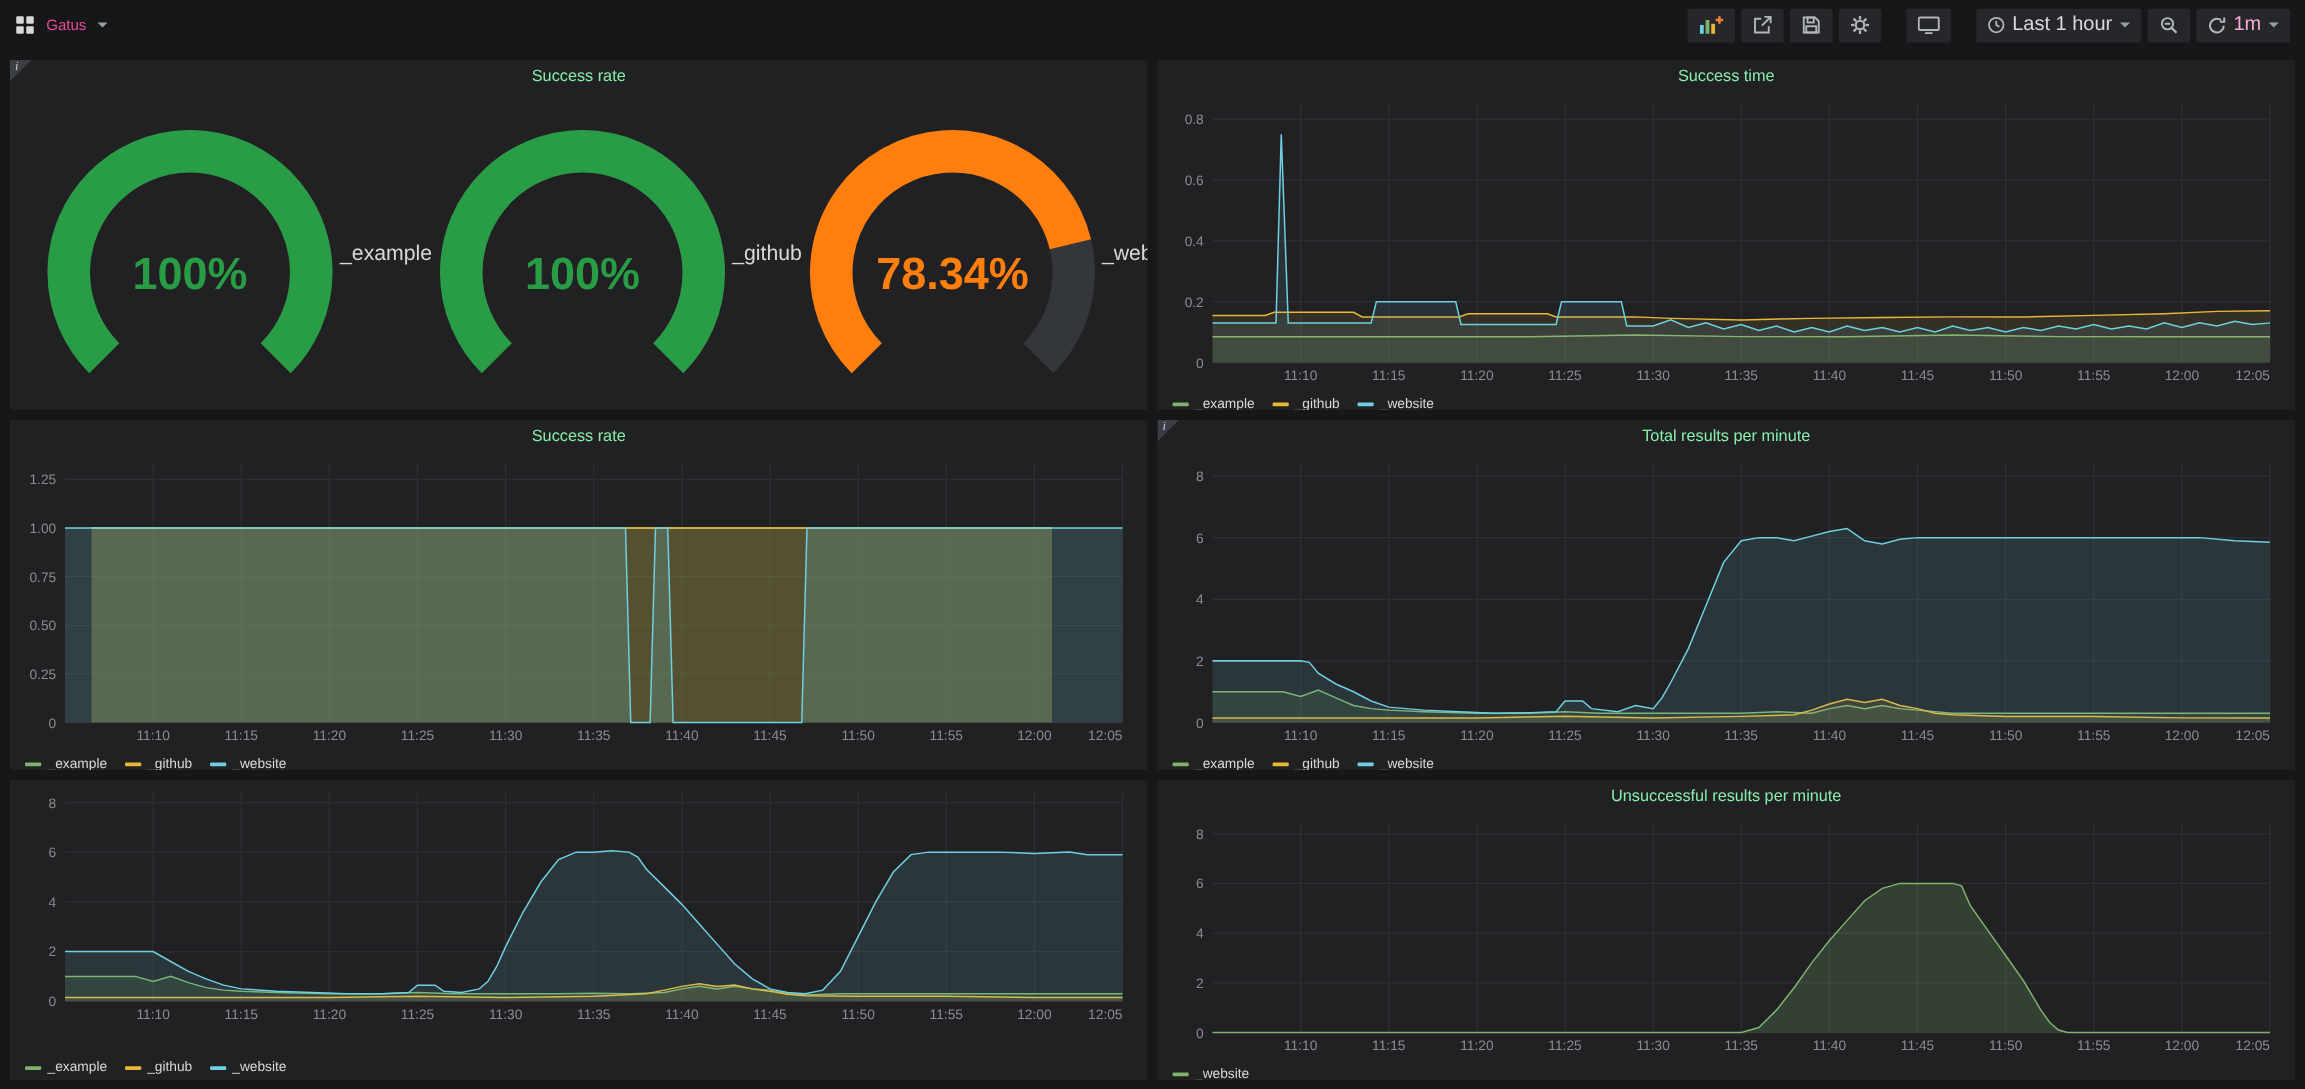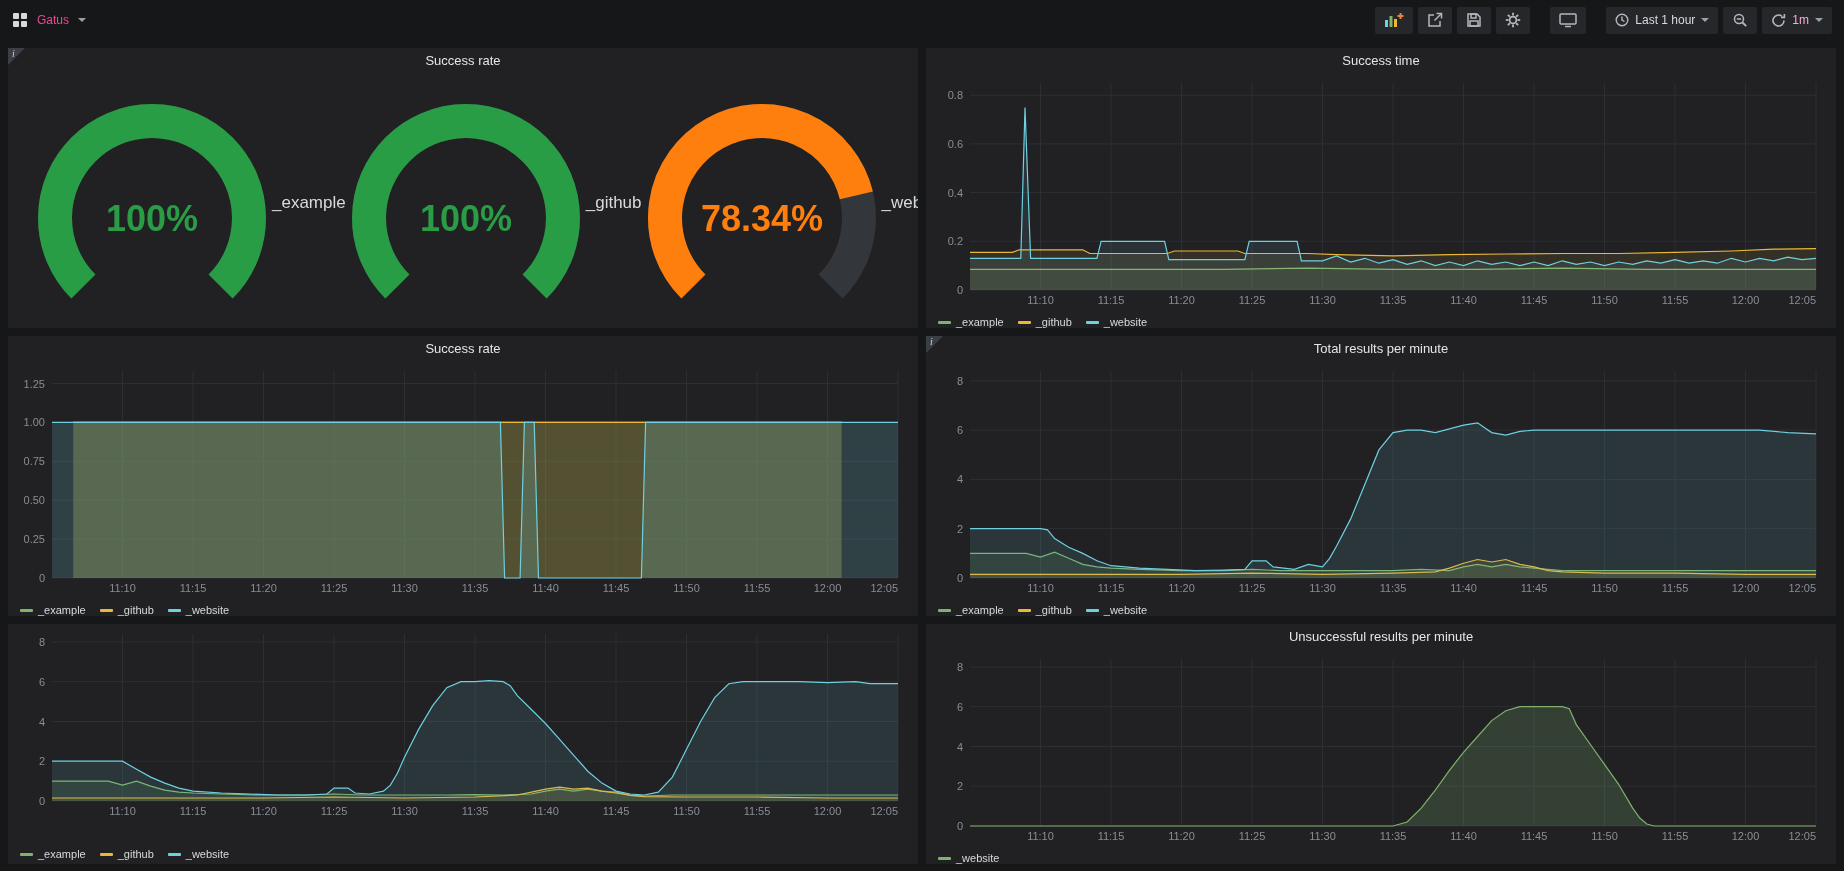--- a/index.html
+++ b/index.html
@@ -7,30 +7,30 @@
     font-family:"Liberation Sans",sans-serif;color:#d8d9da}
   
   .navbar{height:40px;display:flex;align-items:center;justify-content:space-between;
     padding:0 12px;background:#161719}
   .nav-left{display:flex;align-items:center;gap:9px}
   .dash-title{font-size:12px;color:#ec4899;cursor:pointer}
   .caret{width:0;height:0;border-left:4px solid transparent;border-right:4px solid transparent;
     border-top:4px solid #9aa0a6;display:inline-block}
   .nav-right{display:flex;align-items:center;gap:5px}
   .nav-btn{display:inline-flex;align-items:center;gap:6px;height:27px;padding:0 9px;
-    background:#26272b;border:none;border-radius:2px;color:#d8d9da;font-size:12px;cursor:pointer;
+    background:#26272b;border:none;border-radius:2px;color:#d8d9da;font-size:16px;cursor:pointer;
     font-family:"Liberation Sans",sans-serif}
   .sep{width:10px}
   .refresh-val{color:#f9a8d4}
   
   .dash{display:grid;grid-template-columns:1fr 1fr;grid-template-rows:280px 280px 240px;
     gap:8px;padding:8px}
   .panel{position:relative;background:#212124;display:flex;flex-direction:column;overflow:hidden}
   .panel-header{height:25px;flex:0 0 25px;display:flex;align-items:center;justify-content:center;cursor:pointer}
-  .panel-title{font-size:13px;font-weight:500;color:#e5e5e5}
+  .panel-title{font-size:13px;font-weight:500;color:#86efac}
   .info-corner{position:absolute;top:0;left:0;z-index:2;cursor:pointer;width:18px;height:18px}
   .info-corner::before{content:"";position:absolute;top:0;left:0;
     border-top:17px solid #3b3e44;border-right:17px solid transparent}
   .info-corner span{position:absolute;top:1px;left:4px;font:italic 10px "Liberation Serif",serif;
     color:#d0d2d6;line-height:10px}
   
   .gauge-row{flex:1;display:flex;align-items:center;justify-content:space-around;padding:0 24px}
   .gauge{display:flex;align-items:center}
   .gauge-value{font-size:36px;font-weight:bold;font-family:"Liberation Sans",sans-serif}
   .gauge-label{font-size:17px;color:#d8d9da;margin-top:4px;text-align:center}

